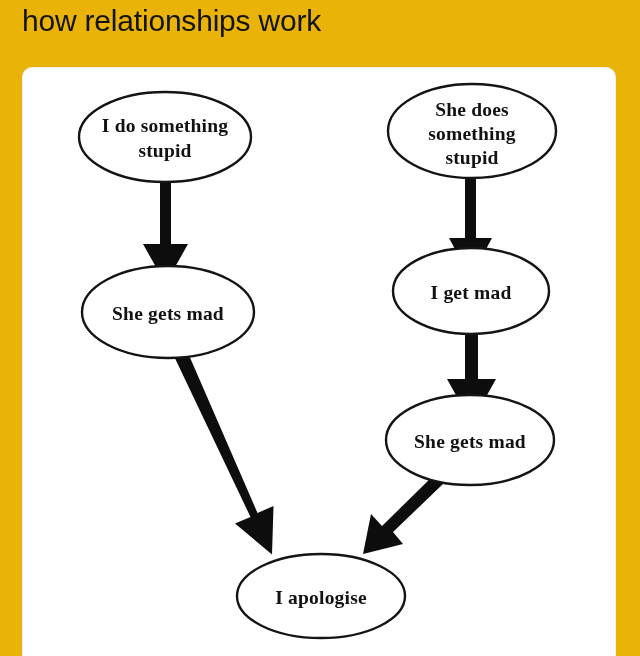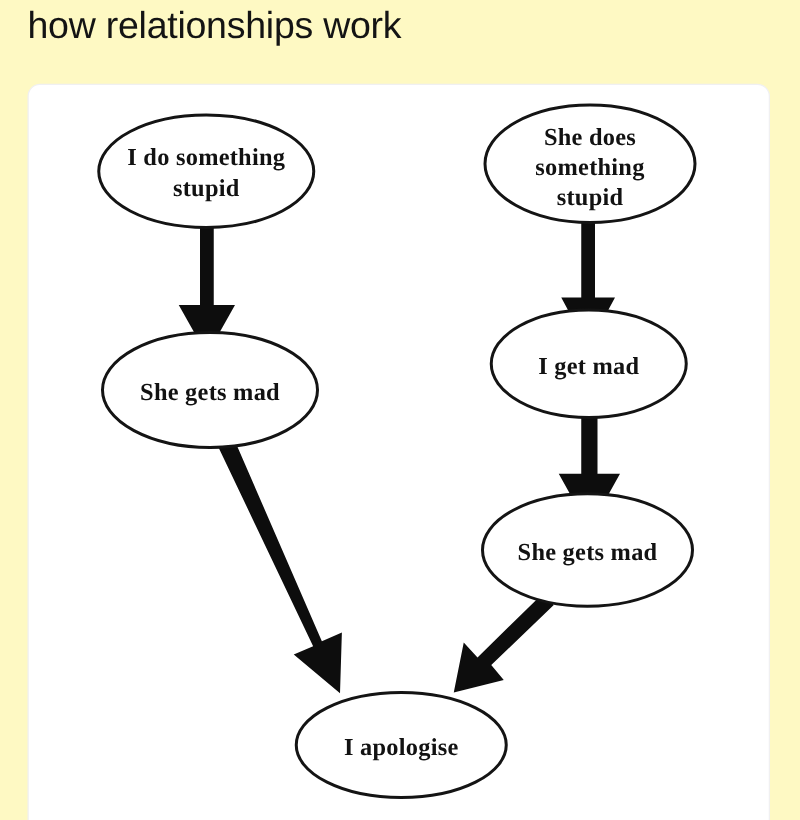--- a/index.html
+++ b/index.html
@@ -12,21 +12,21 @@
     width: 640px;
     height: 656px;
     overflow: hidden;
     font-family: "Liberation Sans", sans-serif;
     -webkit-font-smoothing: antialiased;
   }
   #page {
     position: relative;
     width: 640px;
     height: 656px;
-    background: #fef9c3;
+    background: #eab308;
   }
   #caption {
     position: absolute;
     left: 22px;
     top: -2px;
     width: 600px;
     height: 46px;
     line-height: 46px;
     font-family: "Liberation Sans", sans-serif;
     font-size: 30px;

